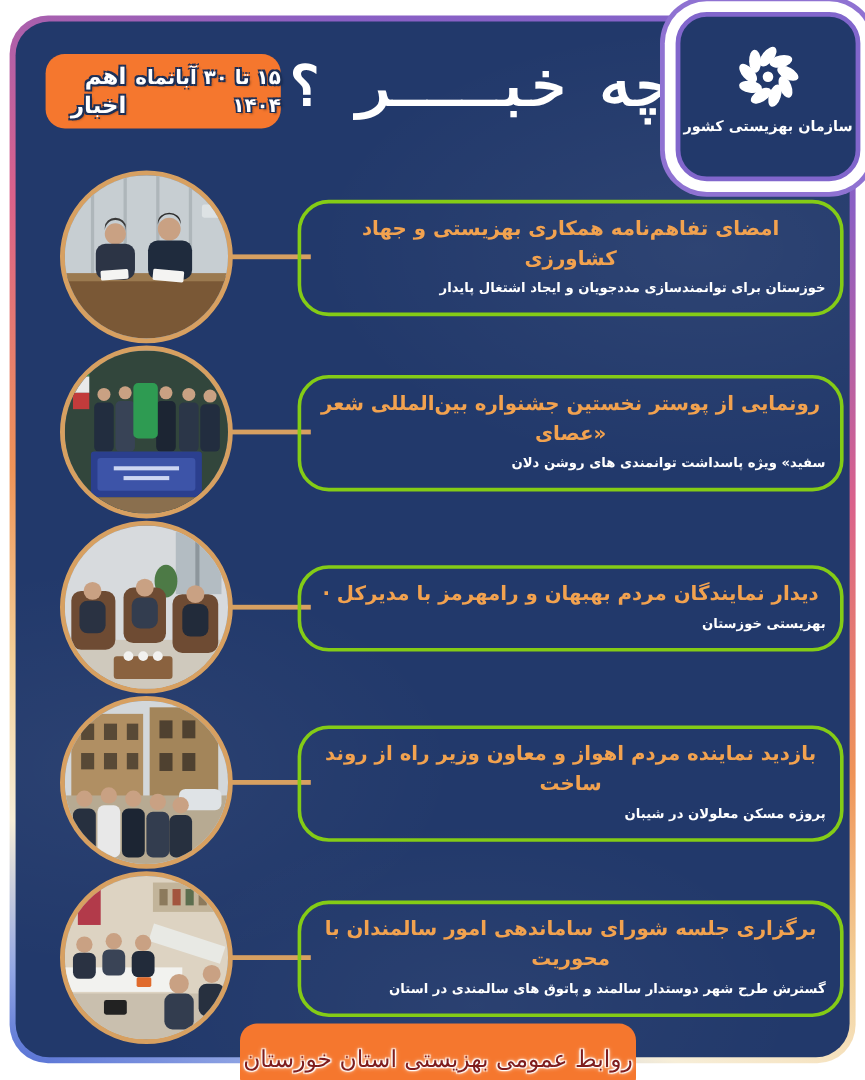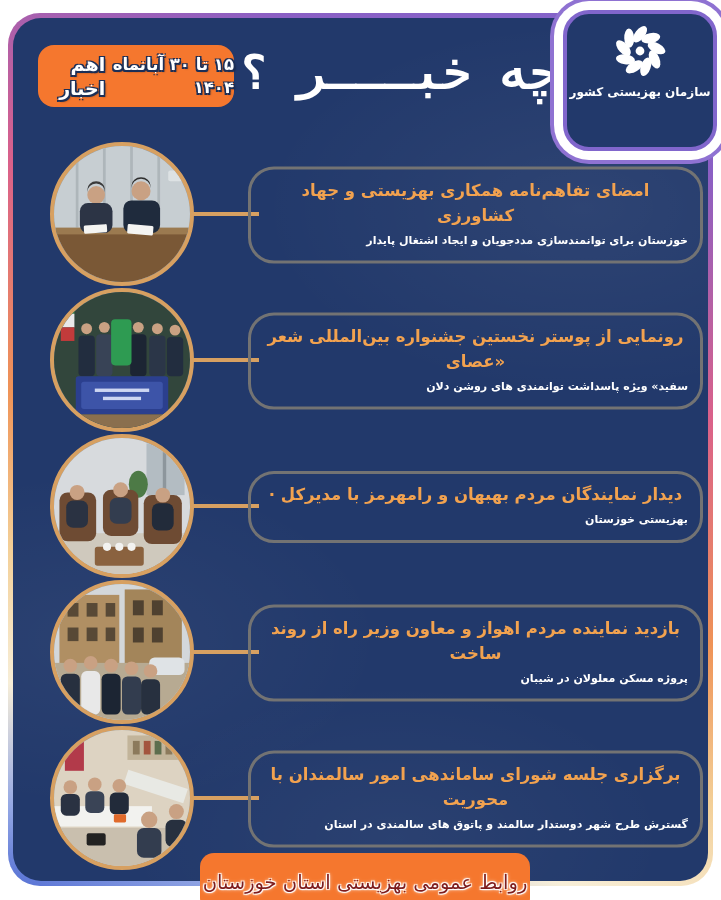--- a/index.html
+++ b/index.html
@@ -25,33 +25,33 @@
               text-shadow:-1.5px -1.5px 0 #1c2f57,1.5px -1.5px 0 #1c2f57,-1.5px 1.5px 0 #1c2f57,1.5px 1.5px 0 #1c2f57,2px 2px 2px rgba(0,0,0,.35);}
   .news-badge .l2{color:#fff;font-weight:800;font-size:16.5px;line-height:23px;direction:rtl;
               text-shadow:-1.5px -1.5px 0 #1c2f57,1.5px -1.5px 0 #1c2f57,-1.5px 1.5px 0 #1c2f57,1.5px 1.5px 0 #1c2f57,2px 2px 2px rgba(0,0,0,.35);}
   .main-title{position:absolute;right:150px;top:12px;color:#ffffff;font-weight:800;font-size:48px;
               line-height:92px;direction:rtl;z-index:2;letter-spacing:1px;font-family:Liberation Mono, monospace;}
 
   
   .logo-card{position:absolute;left:563px;top:10px;width:154px;height:141px;box-sizing:border-box;
              background:#22396b;border:4px solid #8166cc;border-radius:26px;z-index:4;
              box-shadow:0 0 0 9px #ffffff,0 0 0 13px #8f72d2;
-             display:flex;flex-direction:column;align-items:center;padding-top:5px;text-align:center;}
+             display:flex;flex-direction:column;align-items:center;padding-top:18px;text-align:center;}
   .logo-card .t1{color:#fff;font-size:12px;font-weight:600;direction:rtl;line-height:16px;margin-top:1px;}
   .logo-card .t2{color:#fff;font-size:9.5px;font-weight:600;direction:rtl;line-height:14px;}
 
   
   .news-list{position:absolute;left:0;top:124px;width:100%;}
   .news-row{position:relative;height:146px;}
   .photo-wrap{position:absolute;left:37px;top:0;width:144px;height:144px;border-radius:50%;
               border:4px solid #d7a061;box-sizing:border-box;overflow:hidden;background:#8d949c;z-index:2;}
   .photo-wrap svg{display:block;width:100%;height:100%;}
   .connector{position:absolute;left:170px;top:70px;width:76px;height:4px;background:#d7a061;z-index:1;}
   .news-box{position:absolute;left:235px;top:50%;transform:translateY(-50%);width:455px;min-height:72px;
-            box-sizing:border-box;border:3px solid #737373;border-radius:26px;padding:8px 12px;
+            box-sizing:border-box;border:3px solid #84cc16;border-radius:26px;padding:8px 12px;
             display:flex;flex-direction:column;justify-content:center;text-align:center;direction:rtl;z-index:2;}
   .news-box .nl1{color:#f2a24f;font-weight:700;font-size:16.5px;line-height:25px;}
   .news-box .nl2{color:#ffffff;font-weight:700;font-size:11px;line-height:25px;text-align:right;}
 
   
   .footer-badge{position:absolute;left:200px;top:853px;width:330px;height:59px;background:#f5772e;
                 border-radius:14px;z-index:6;display:flex;align-items:center;justify-content:center;
                 color:#7f1d1d;font-weight:400;font-size:19.5px;direction:rtl;
                 text-shadow:-1px -1px 1px #fff,1px -1px 1px #fff,-1px 1px 1px #fff,1px 1px 1px #fff,0 0 4px #fff;}
 </style>

